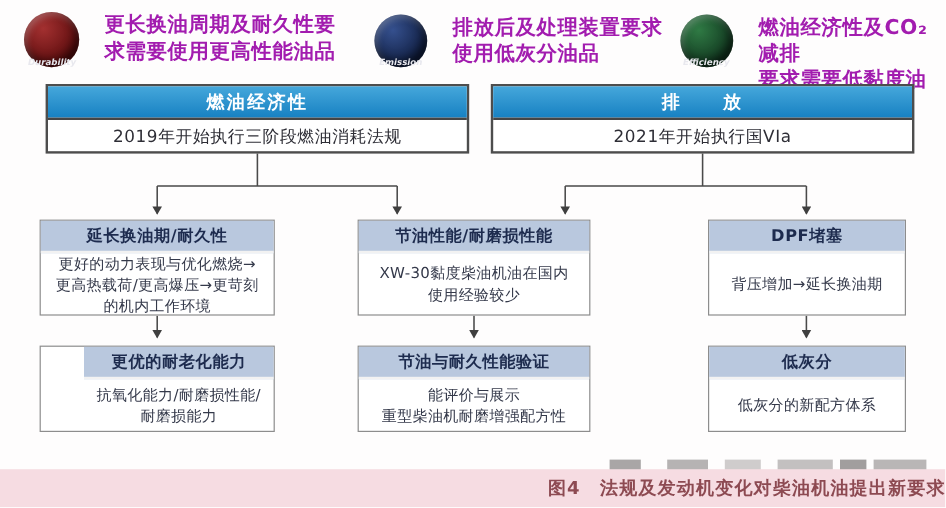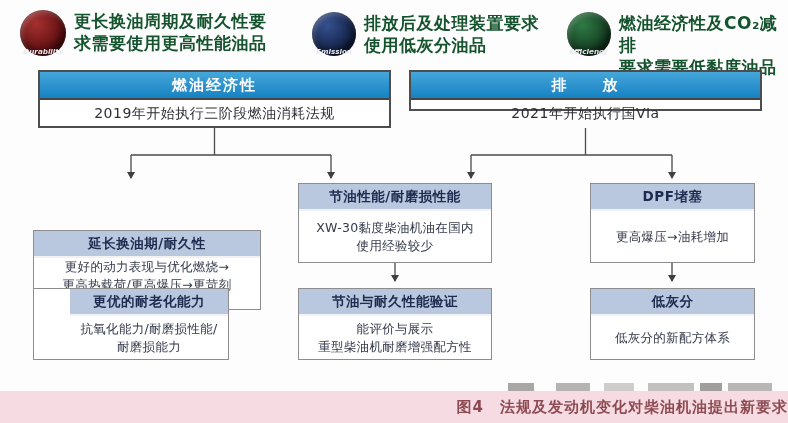--- a/index.html
+++ b/index.html
@@ -13,21 +13,21 @@
   .badge-circle{
     border-radius:50%;display:flex;align-items:flex-end;justify-content:center;
     color:#e8e8ee;font-style:italic;font-weight:bold;
     box-shadow:inset -3px -5px 8px rgba(0,0,0,.55), inset 2px 3px 5px rgba(255,255,255,.25);
     flex:0 0 auto;
   }
   .badge-circle span{font-size:8px;transform:scale(.9);white-space:nowrap;}
   .bc-durability{width:46px;height:46px;background:radial-gradient(circle at 35% 30%,#a33030,#5d0d0e 70%);}
   .bc-emission{width:44px;height:44px;background:radial-gradient(circle at 35% 30%,#35508e,#111f42 70%);}
   .bc-efficiency{width:44px;height:44px;background:radial-gradient(circle at 35% 30%,#2f7a44,#123820 70%);}
-  .badge-text{font-size:17px;font-weight:bold;color:#14532d;line-height:22px;letter-spacing:.5px;}
+  .badge-text{font-size:17px;font-weight:bold;color:#a21caf;line-height:22px;letter-spacing:.5px;margin-left:13px;}
   
   .hdr-box{position:absolute;border:2px solid #4d4d4d;background:#ffffff;box-sizing:border-box;}
   .hdr-title{
     height:26px;display:flex;align-items:center;justify-content:center;
     background:linear-gradient(#45a7db,#1781c2);
     border-bottom:2px solid #454545;
     color:#ffffff;font-weight:bold;font-size:15px;letter-spacing:2px;
   }
   .hdr-sub{
     height:28px;display:flex;align-items:center;justify-content:center;
@@ -87,21 +87,21 @@
       <div>燃油经济性及CO₂减排</div>
       <div>要求需要低黏度油品</div>
     </div>
   </div>
 
   <div class="hdr-box" style="left:38px;top:70px;width:353px;height:58px;">
     <div class="hdr-title">燃油经济性</div>
     <div class="hdr-sub">2019年开始执行三阶段燃油消耗法规</div>
   </div>
 
-  <div class="hdr-box" style="left:409px;top:70px;width:353px;height:41px;">
+  <div class="hdr-box" style="left:409px;top:70px;width:353px;height:58px;">
     <div class="hdr-title">排　　放</div>
     <div class="hdr-sub">2021年开始执行国VIa</div>
   </div>
 
   <svg class="connectors" width="788" height="423">
     <defs>
       <marker id="ah" markerWidth="9" markerHeight="9" refX="4" refY="6" orient="0" markerUnits="userSpaceOnUse">
         <path d="M0,0 L8,0 L4,7 Z" fill="#3f3f3f"></path>
       </marker>
     </defs>
@@ -111,41 +111,41 @@
       <line x1="331" y1="155" x2="331" y2="178" marker-end="url(#ah)"></line>
       <path d="M585.5 128 V155 M471 155 H672"></path>
       <line x1="471" y1="155" x2="471" y2="178" marker-end="url(#ah)"></line>
       <line x1="672" y1="155" x2="672" y2="178" marker-end="url(#ah)"></line>
       <line x1="131" y1="263" x2="131" y2="281" marker-end="url(#ah)"></line>
       <line x1="395" y1="263" x2="395" y2="281" marker-end="url(#ah)"></line>
       <line x1="672" y1="263" x2="672" y2="281" marker-end="url(#ah)"></line>
     </g>
   </svg>
 
-  <div class="fbox" style="left:33px;top:183px;width:228px;height:80px;margin-top:47px;">
+  <div class="fbox" style="left:33px;top:183px;width:196px;height:80px;">
     <div class="fbox-title">延长换油期/耐久性</div>
     <div class="fbox-body">
       <div>更好的动力表现与优化燃烧→</div>
       <div>更高热载荷/更高爆压→更苛刻</div>
       <div>的机内工作环境</div>
     </div>
   </div>
 
   <div class="fbox" style="left:298px;top:183px;width:194px;height:80px;">
     <div class="fbox-title">节油性能/耐磨损性能</div>
     <div class="fbox-body">
       <div>XW-30黏度柴油机油在国内</div>
       <div>使用经验较少</div>
     </div>
   </div>
 
   <div class="fbox" style="left:590px;top:183px;width:165px;height:80px;">
     <div class="fbox-title">DPF堵塞</div>
     <div class="fbox-body">
-      <div>更高爆压→油耗增加</div>
+      <div>背压增加→延长换油期</div>
     </div>
   </div>
 
   <div class="fbox" style="left:33px;top:288px;width:196px;height:72px;padding-left:36px;">
     <div class="fbox-title">更优的耐老化能力</div>
     <div class="fbox-body">
       <div>抗氧化能力/耐磨损性能/</div>
       <div>耐磨损能力</div>
     </div>
   </div>

